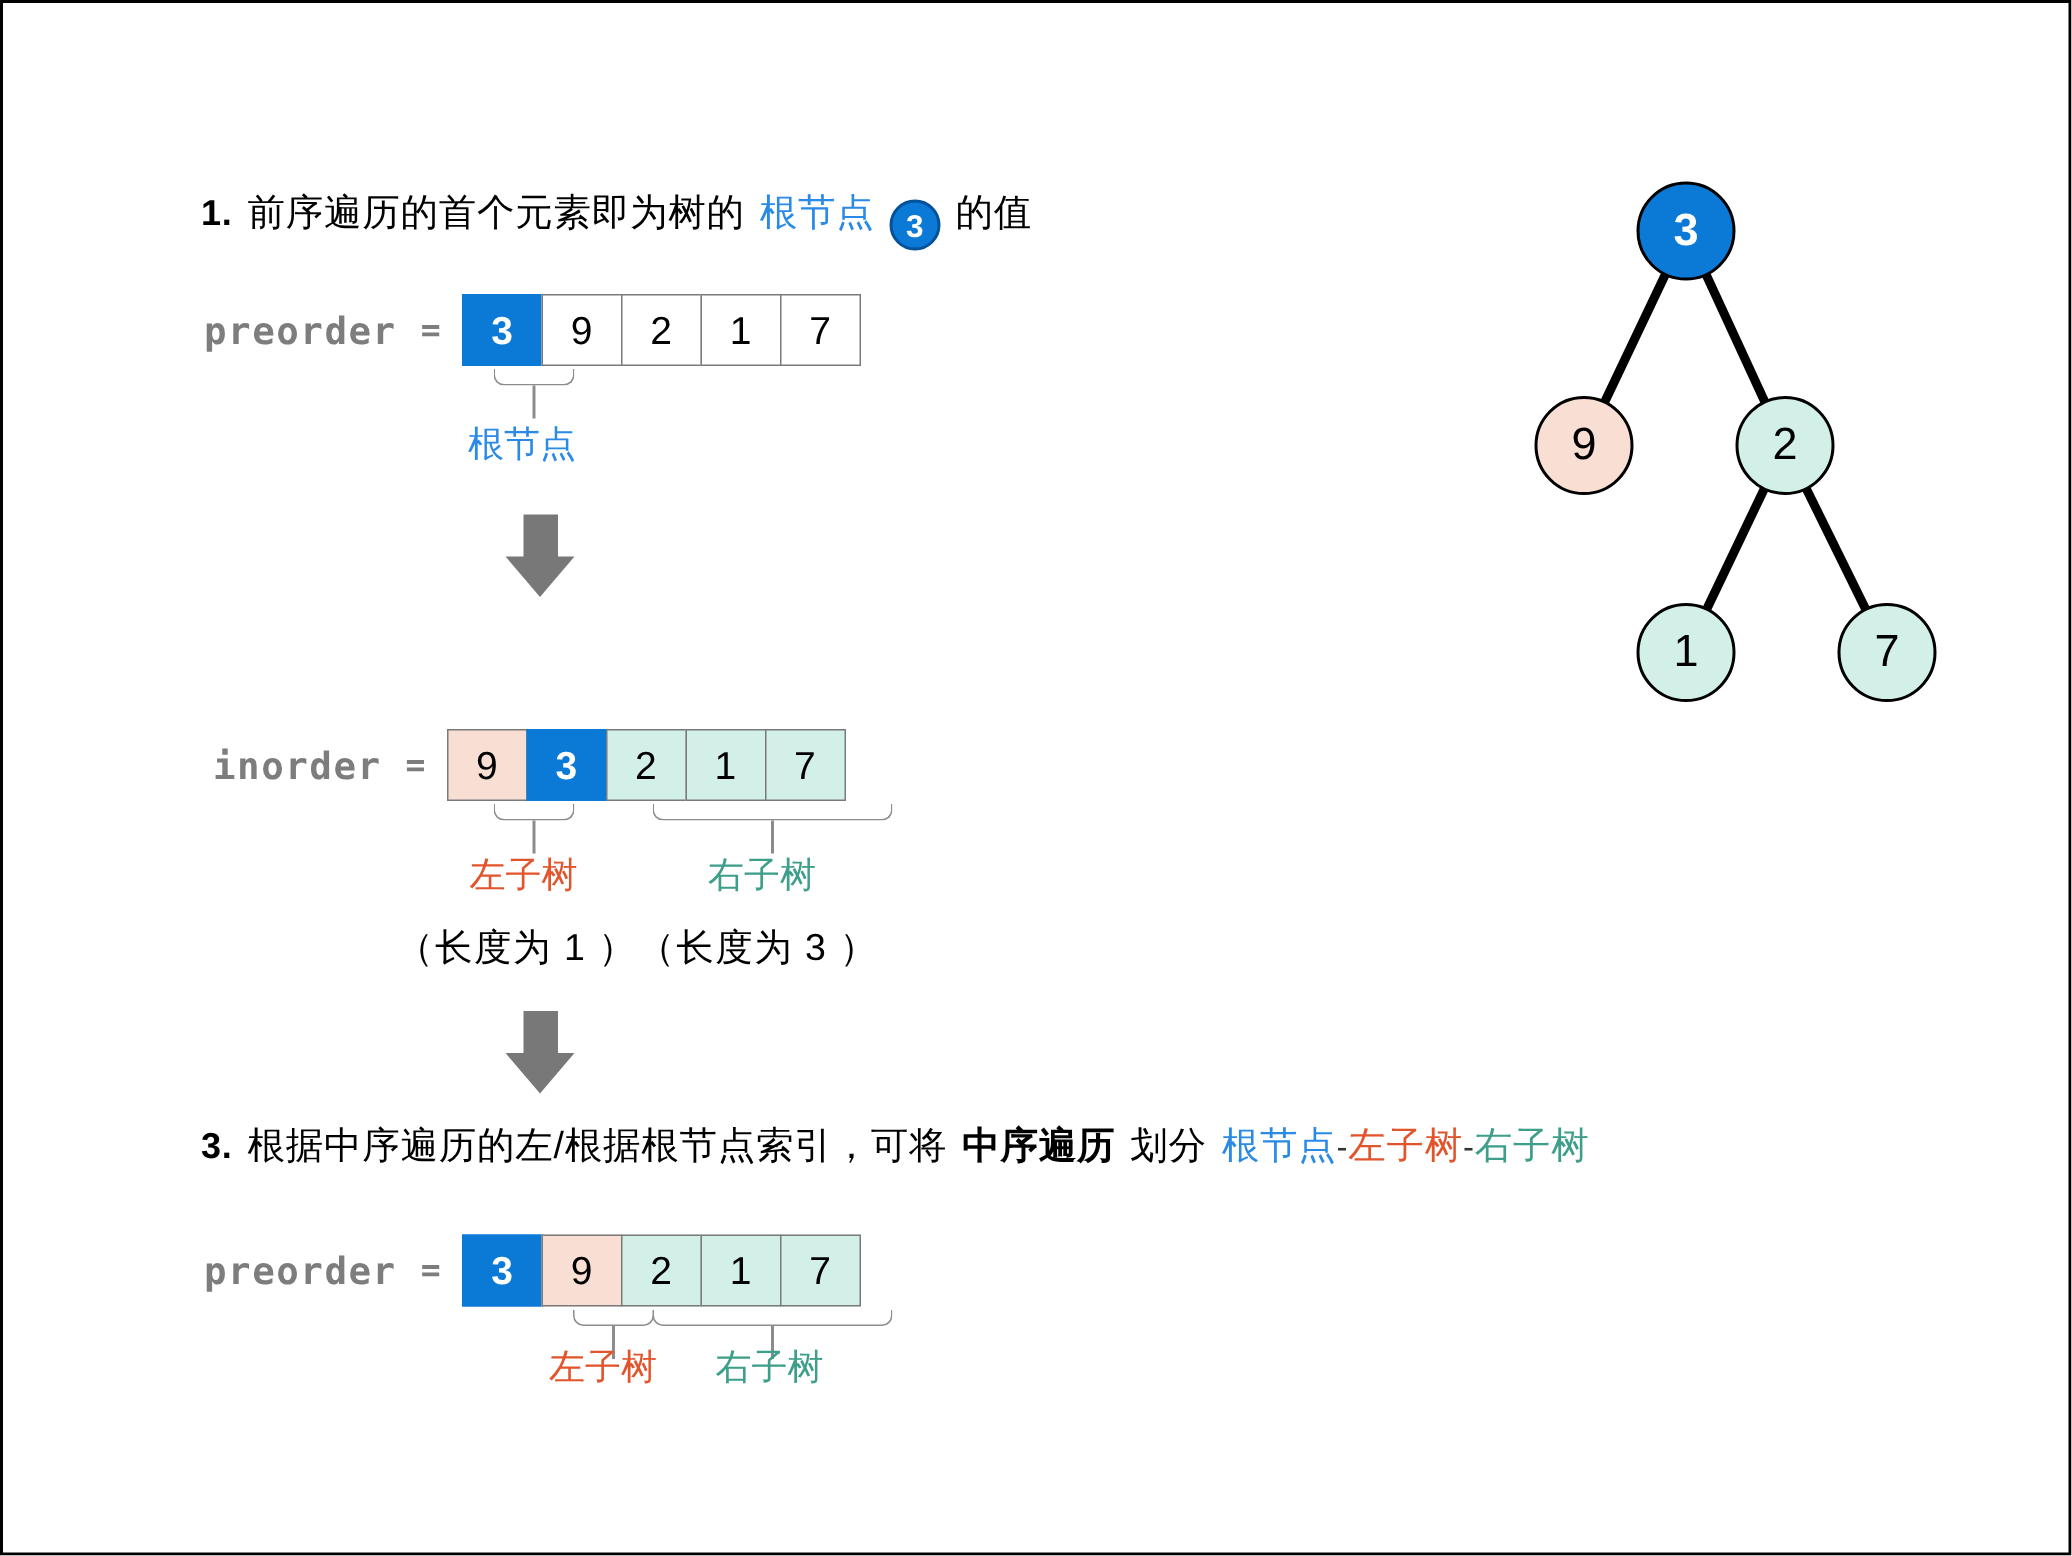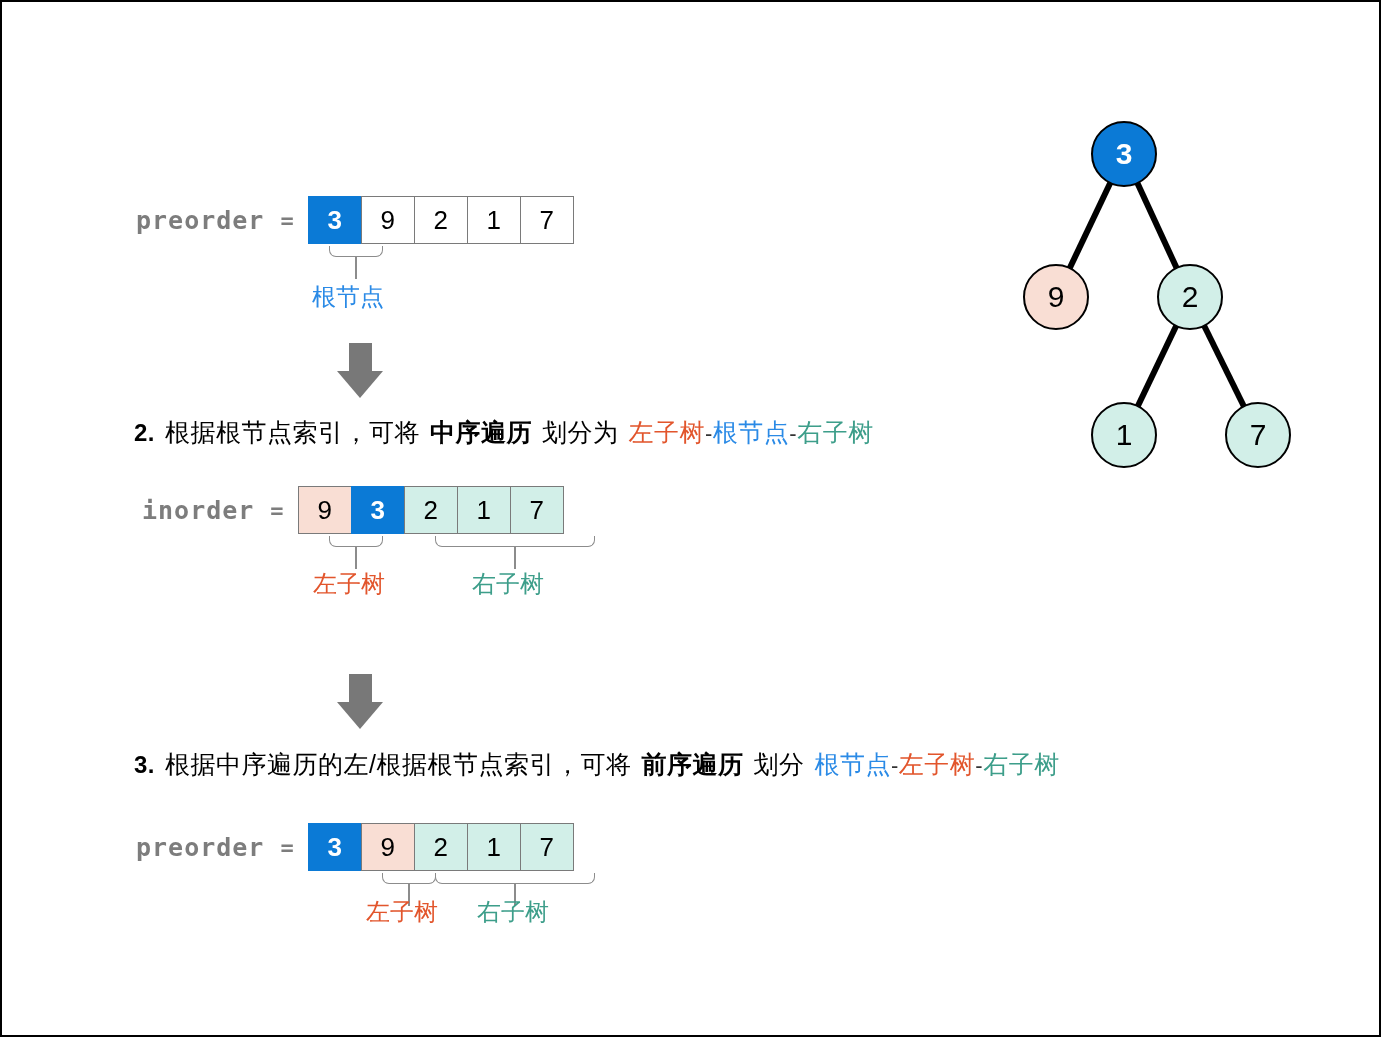--- a/index.html
+++ b/index.html
@@ -177,20 +177,23 @@
     font-weight: bold;
   }
   .tree-node.pink { background: #f9ded4; }
   .tree-node.mint { background: #d2efe8; }
 </style>
 </head>
 <body>
 
 <div id="page">
 
+  <div class="step-heading" style="left:132px; top:128px;">
+    <span class="step-num">1.</span><span class="h-gap"></span><span>前序遍历的首个元素即为树的</span><span class="h-gap"></span><span class="c-root">根节点</span><span class="h-gap"></span><span class="root-badge">3</span><span class="h-gap"></span><span>的值</span>
+  </div>
 
   <div class="array-row" style="left:134px; top:194px;">
     <span class="array-label">preorder</span>
     <span class="array-eq">=</span>
     <span class="cells">
       <span class="cell blue">3</span>
       <span class="cell">9</span>
       <span class="cell">2</span>
       <span class="cell">1</span>
       <span class="cell">7</span>
@@ -201,23 +204,20 @@
     <div class="brace" style="left:327px; top:244px; width:54px;"></div>
     <div class="brace-stem" style="left:353px; top:255px; height:22px;"></div>
     <div class="brace-label c-root" style="left:310px; top:283px;">根节点</div>
   </div>
 
   <div class="down-arrow" style="left:335px; top:341px; width:47px; height:57px;">
     <div class="shaft"></div>
     <div class="head"></div>
   </div>
 
-  <div class="step-heading" style="left:132px; top:418px;">
-    <span class="step-num">2.</span><span class="h-gap"></span><span>根据根节点索引，可将</span><span class="h-gap"></span><span class="em-bold">中序遍历</span><span class="h-gap"></span><span>划分为</span><span class="h-gap"></span><span class="c-left">左子树</span><span class="dash">-</span><span class="c-root">根节点</span><span class="dash">-</span><span class="c-right">右子树</span>
-  </div>
 
   <div class="array-row" style="left:140px; top:484px;">
     <span class="array-label">inorder</span>
     <span class="array-eq">=</span>
     <span class="cells">
       <span class="cell pink">9</span>
       <span class="cell blue">3</span>
       <span class="cell mint">2</span>
       <span class="cell mint">1</span>
       <span class="cell mint">7</span>
@@ -228,28 +228,29 @@
 
     <div class="brace" style="left:327px; top:534px; width:54px;"></div>
     <div class="brace-stem" style="left:353px; top:545px; height:22px;"></div>
     <div class="brace-label c-left" style="left:311px; top:570px;">左子树</div>
 
     <div class="brace" style="left:433px; top:534px; width:160px;"></div>
     <div class="brace-stem" style="left:512px; top:545px; height:22px;"></div>
     <div class="brace-label c-right" style="left:470px; top:570px;">右子树</div>
   </div>
 
+  <div class="note-line" style="left:262px; top:613px;">（长度为 1 ）（长度为 3 ）</div>
 
   <div class="down-arrow" style="left:335px; top:672px; width:47px; height:57px;">
     <div class="shaft"></div>
     <div class="head"></div>
   </div>
 
   <div class="step-heading" style="left:132px; top:750px;">
-    <span class="step-num">3.</span><span class="h-gap"></span><span>根据中序遍历的左/根据根节点索引，可将</span><span class="h-gap"></span><span class="em-bold">前序遍历</span><span class="h-gap"></span><span>划分</span><span class="h-gap"></span><span class="c-root">根节点</span><span class="dash">-</span><span class="c-left">左子树</span><span class="dash">-</span><span class="c-right">右子树</span>
+    <span class="step-num">3.</span><span class="h-gap"></span><span>根据中序遍历的左/根据根节点索引，可将</span><span class="h-gap"></span><span class="em-bold">中序遍历</span><span class="h-gap"></span><span>划分</span><span class="h-gap"></span><span class="c-root">根节点</span><span class="dash">-</span><span class="c-left">左子树</span><span class="dash">-</span><span class="c-right">右子树</span>
   </div>
 
   <div class="array-row" style="left:134px; top:821px;">
     <span class="array-label">preorder</span>
     <span class="array-eq">=</span>
     <span class="cells">
       <span class="cell blue">3</span>
       <span class="cell pink">9</span>
       <span class="cell mint">2</span>
       <span class="cell mint">1</span>

